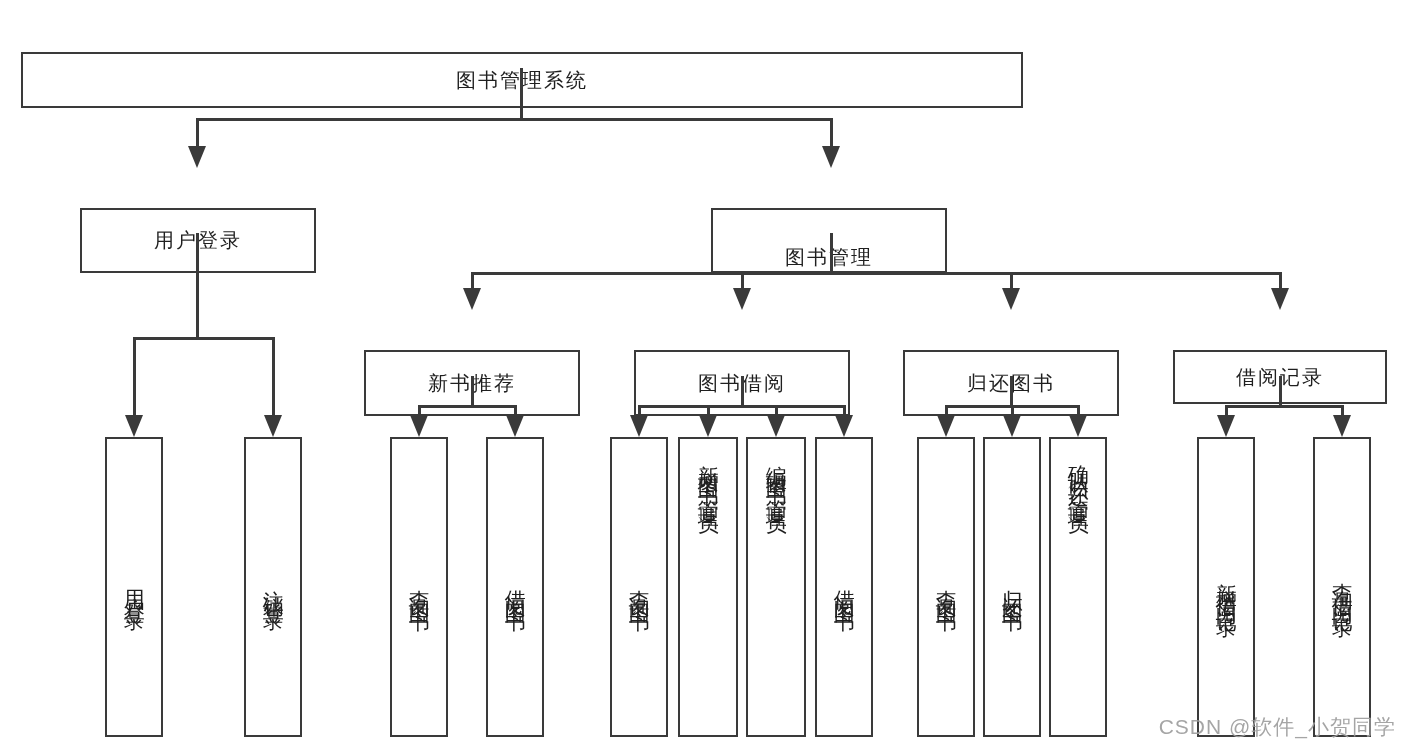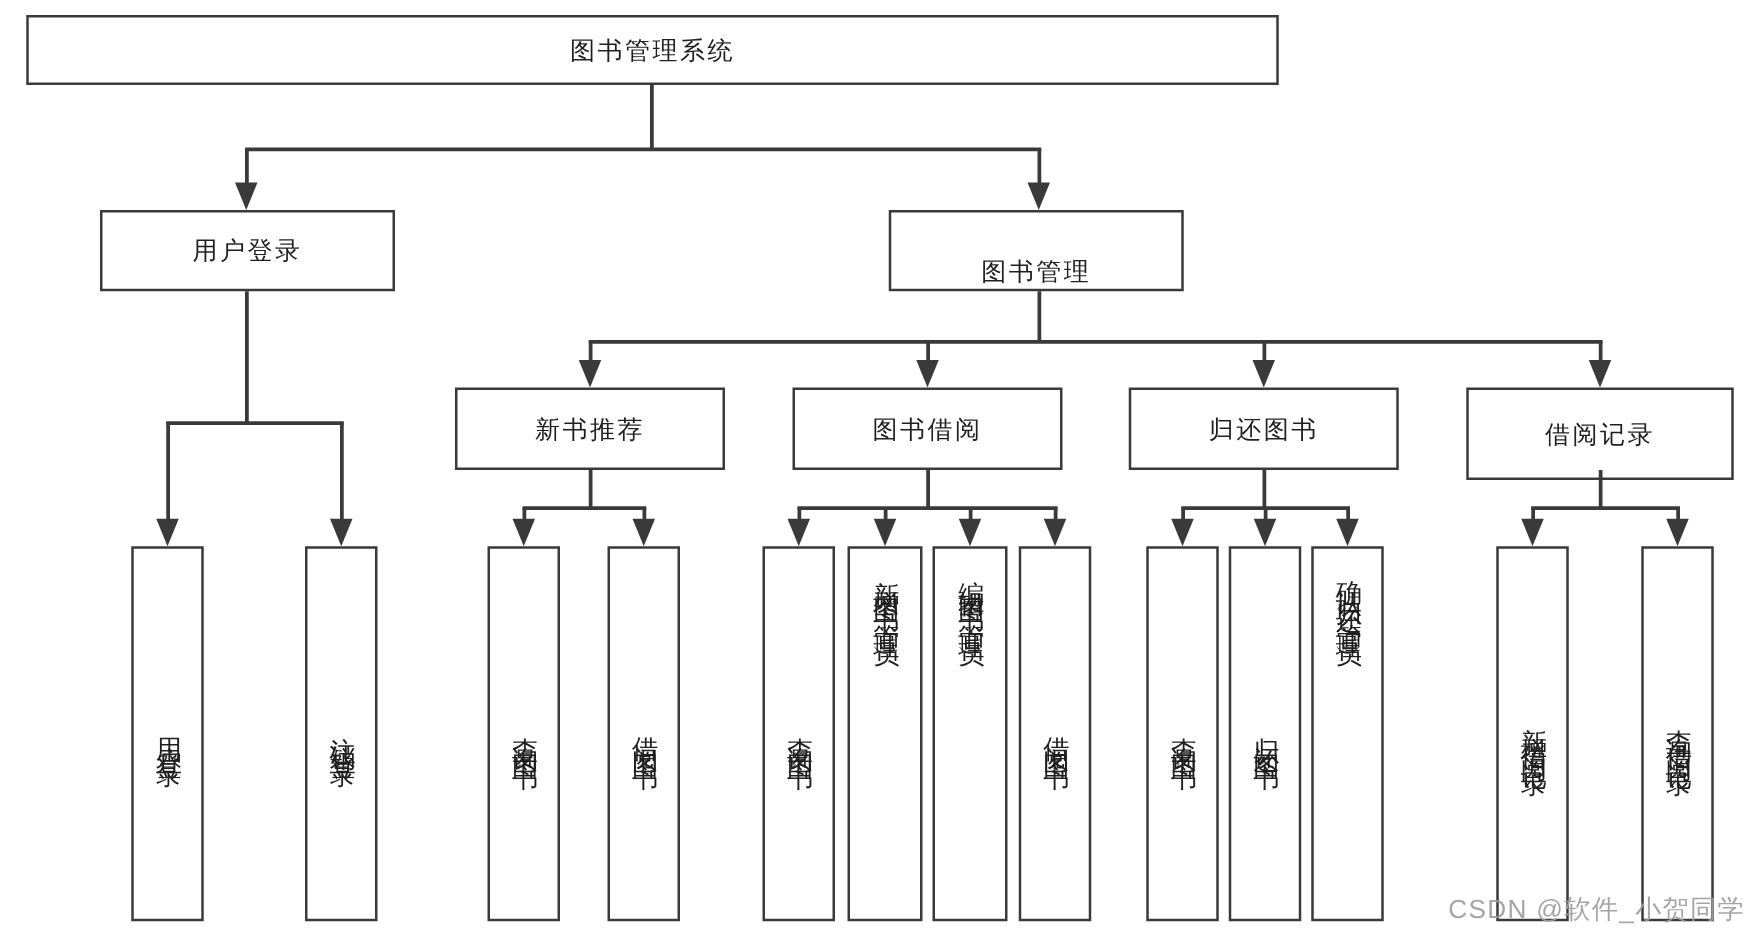--- a/index.html
+++ b/index.html
@@ -6,21 +6,21 @@
   .canvas{
     position:relative;width:1405px;height:747px;background:#ffffff;
     font-family:"Liberation Sans","DejaVu Sans",sans-serif;
     overflow:hidden;
   }
   .box{
     position:absolute;background:#ffffff;border:2.5px solid var(--line,#3a3a3a);
     box-sizing:border-box;display:flex;align-items:center;justify-content:center;
     color:var(--text,#1f1f1f);
   }
-  .h-box{font-size:20px;letter-spacing:2px;font-weight:400;}
+  .h-box{font-size:20px;letter-spacing:2px;font-weight:400;margin-top:40px;}
   .v-box{font-size:21px;font-weight:400;}
   .v-box .lbl{writing-mode:vertical-rl;text-orientation:mixed;letter-spacing:7px;line-height:1.25;}
   .v-box.top{align-items:flex-start;padding-top:9px;}
   .hl,.vl{position:absolute;background:var(--line,#3a3a3a);}
   .hl{height:3px;}
   .vl{width:3px;}
   .arrow{
     position:absolute;width:0;height:0;
     border-left:9px solid transparent;border-right:9px solid transparent;
     border-top:22px solid var(--line,#3a3a3a);
@@ -73,21 +73,21 @@
 
   <div class="box h-box" style="left:634px;top:310px;width:216px;height:66px;">
     <span class="lbl">图书借阅</span>
   </div>
   <div class="box h-box" style="left:364px;top:310px;width:216px;height:66px;">
     <span class="lbl">新书推荐</span>
   </div>
   <div class="box h-box" style="left:903px;top:310px;width:216px;height:66px;">
     <span class="lbl">归还图书</span>
   </div>
-  <div class="box h-box" style="left:1173px;top:310px;width:214px;height:74px;">
+  <div class="box h-box" style="left:1173px;top:310px;width:214px;height:54px;">
     <span class="lbl">借阅记录</span>
   </div>
 
   <div class="vl" style="left:471px;top:376px;height:31px;"></div>
   <div class="hl" style="left:418px;top:405px;width:99px;"></div>
   <div class="vl" style="left:418px;top:406px;height:14px;"></div>
   <div class="arrow" style="left:410px;top:415px;"></div>
   <div class="vl" style="left:514px;top:406px;height:14px;"></div>
   <div class="arrow" style="left:506px;top:415px;"></div>
 

